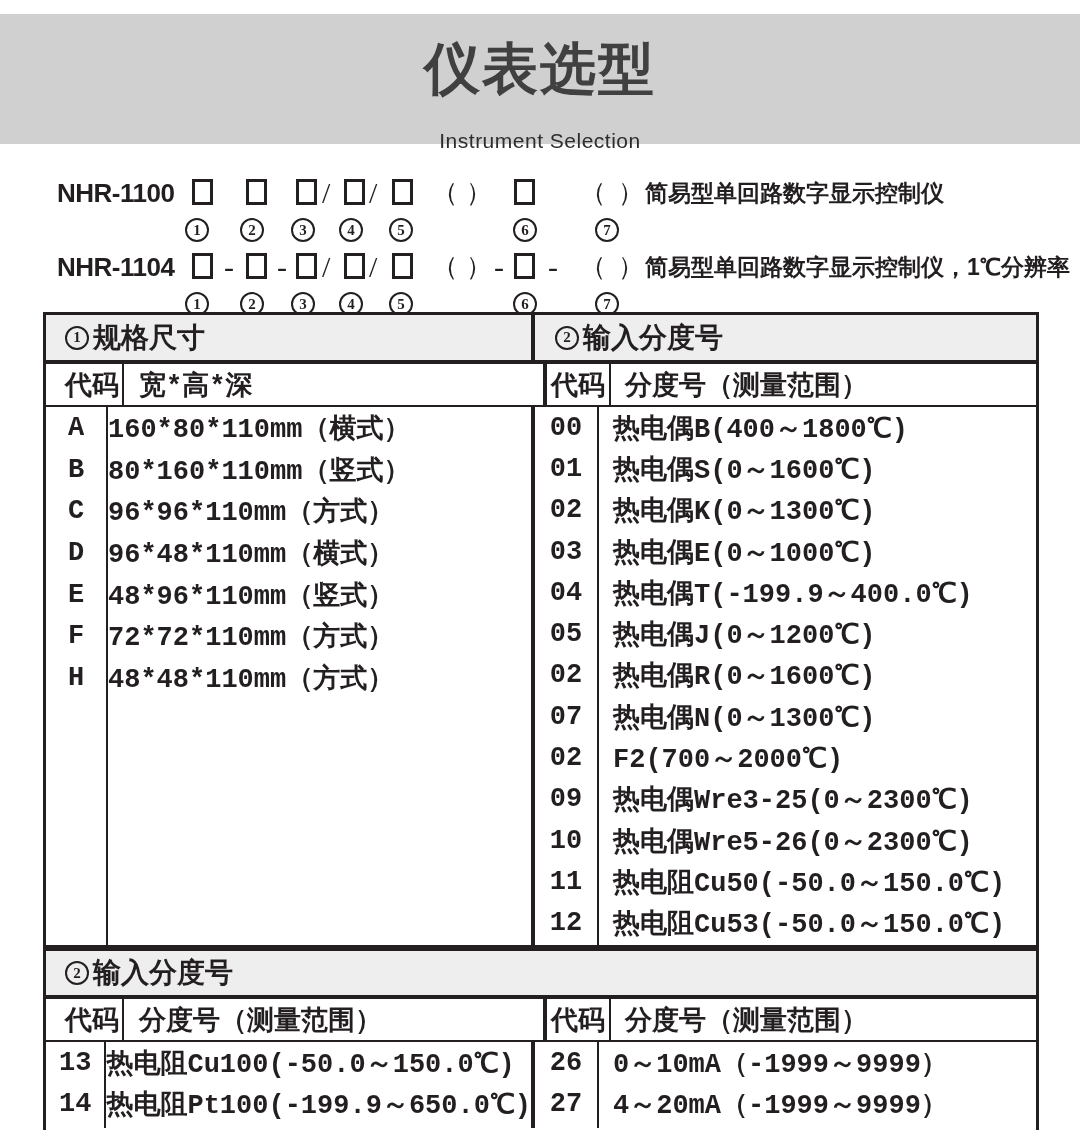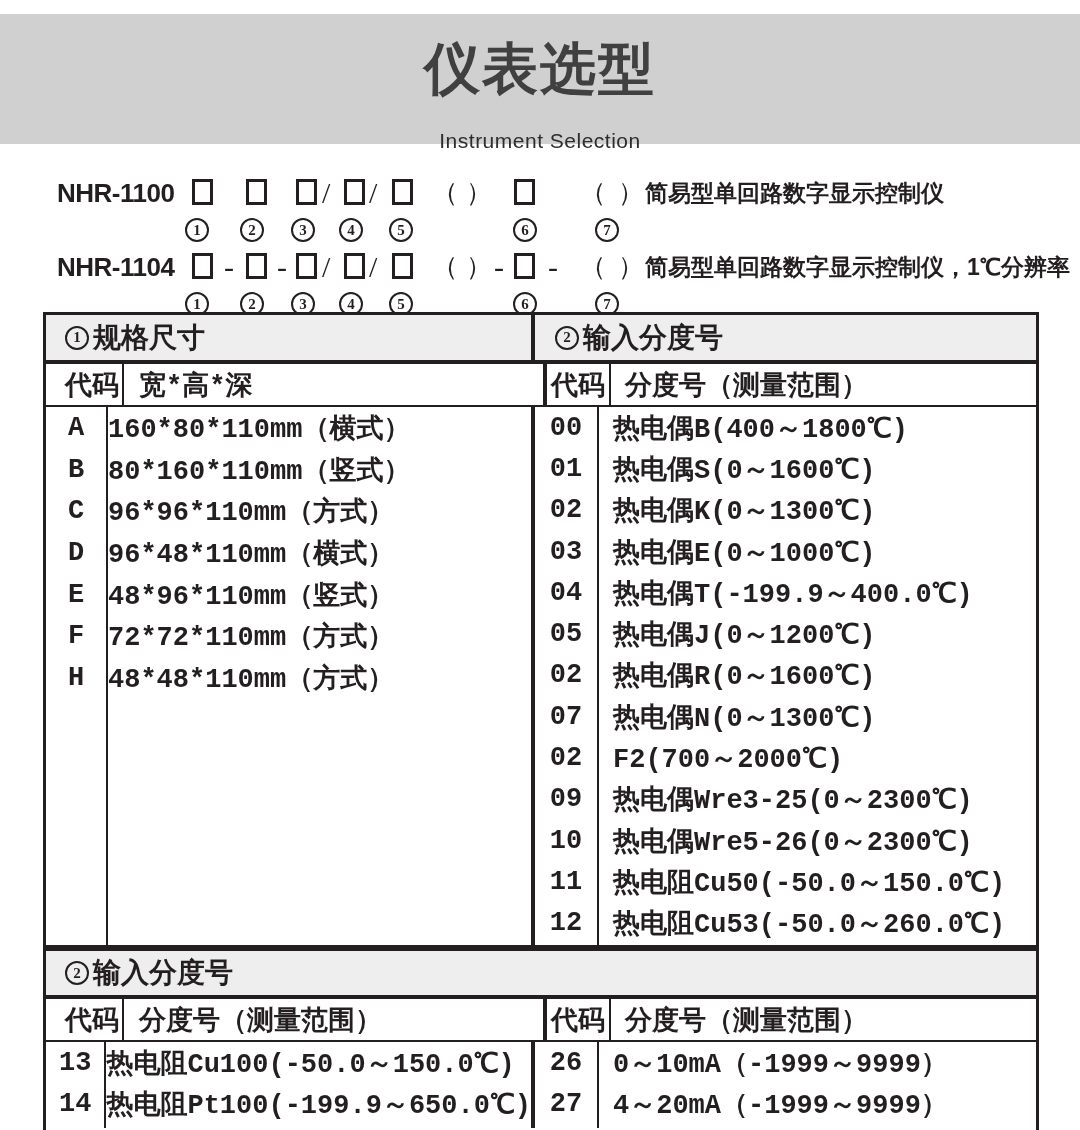--- a/index.html
+++ b/index.html
@@ -185,21 +185,21 @@
         <div class="drow">热电偶K(0～1300℃)</div>
         <div class="drow">热电偶E(0～1000℃)</div>
         <div class="drow">热电偶T(-199.9～400.0℃)</div>
         <div class="drow">热电偶J(0～1200℃)</div>
         <div class="drow">热电偶R(0～1600℃)</div>
         <div class="drow">热电偶N(0～1300℃)</div>
         <div class="drow">F2(700～2000℃)</div>
         <div class="drow">热电偶Wre3-25(0～2300℃)</div>
         <div class="drow">热电偶Wre5-26(0～2300℃)</div>
         <div class="drow">热电阻Cu50(-50.0～150.0℃)</div>
-        <div class="drow">热电阻Cu53(-50.0～260.0℃)</div>
+        <div class="drow">热电阻Cu53(-50.0～150.0℃)</div>
       </div>
     </div>
   </div>
 </div>
 
 <div class="tbl t2">
   <div class="hdr2">
     <span class="circ-sm">2</span>
     <span>输入分度号</span>
   </div>

